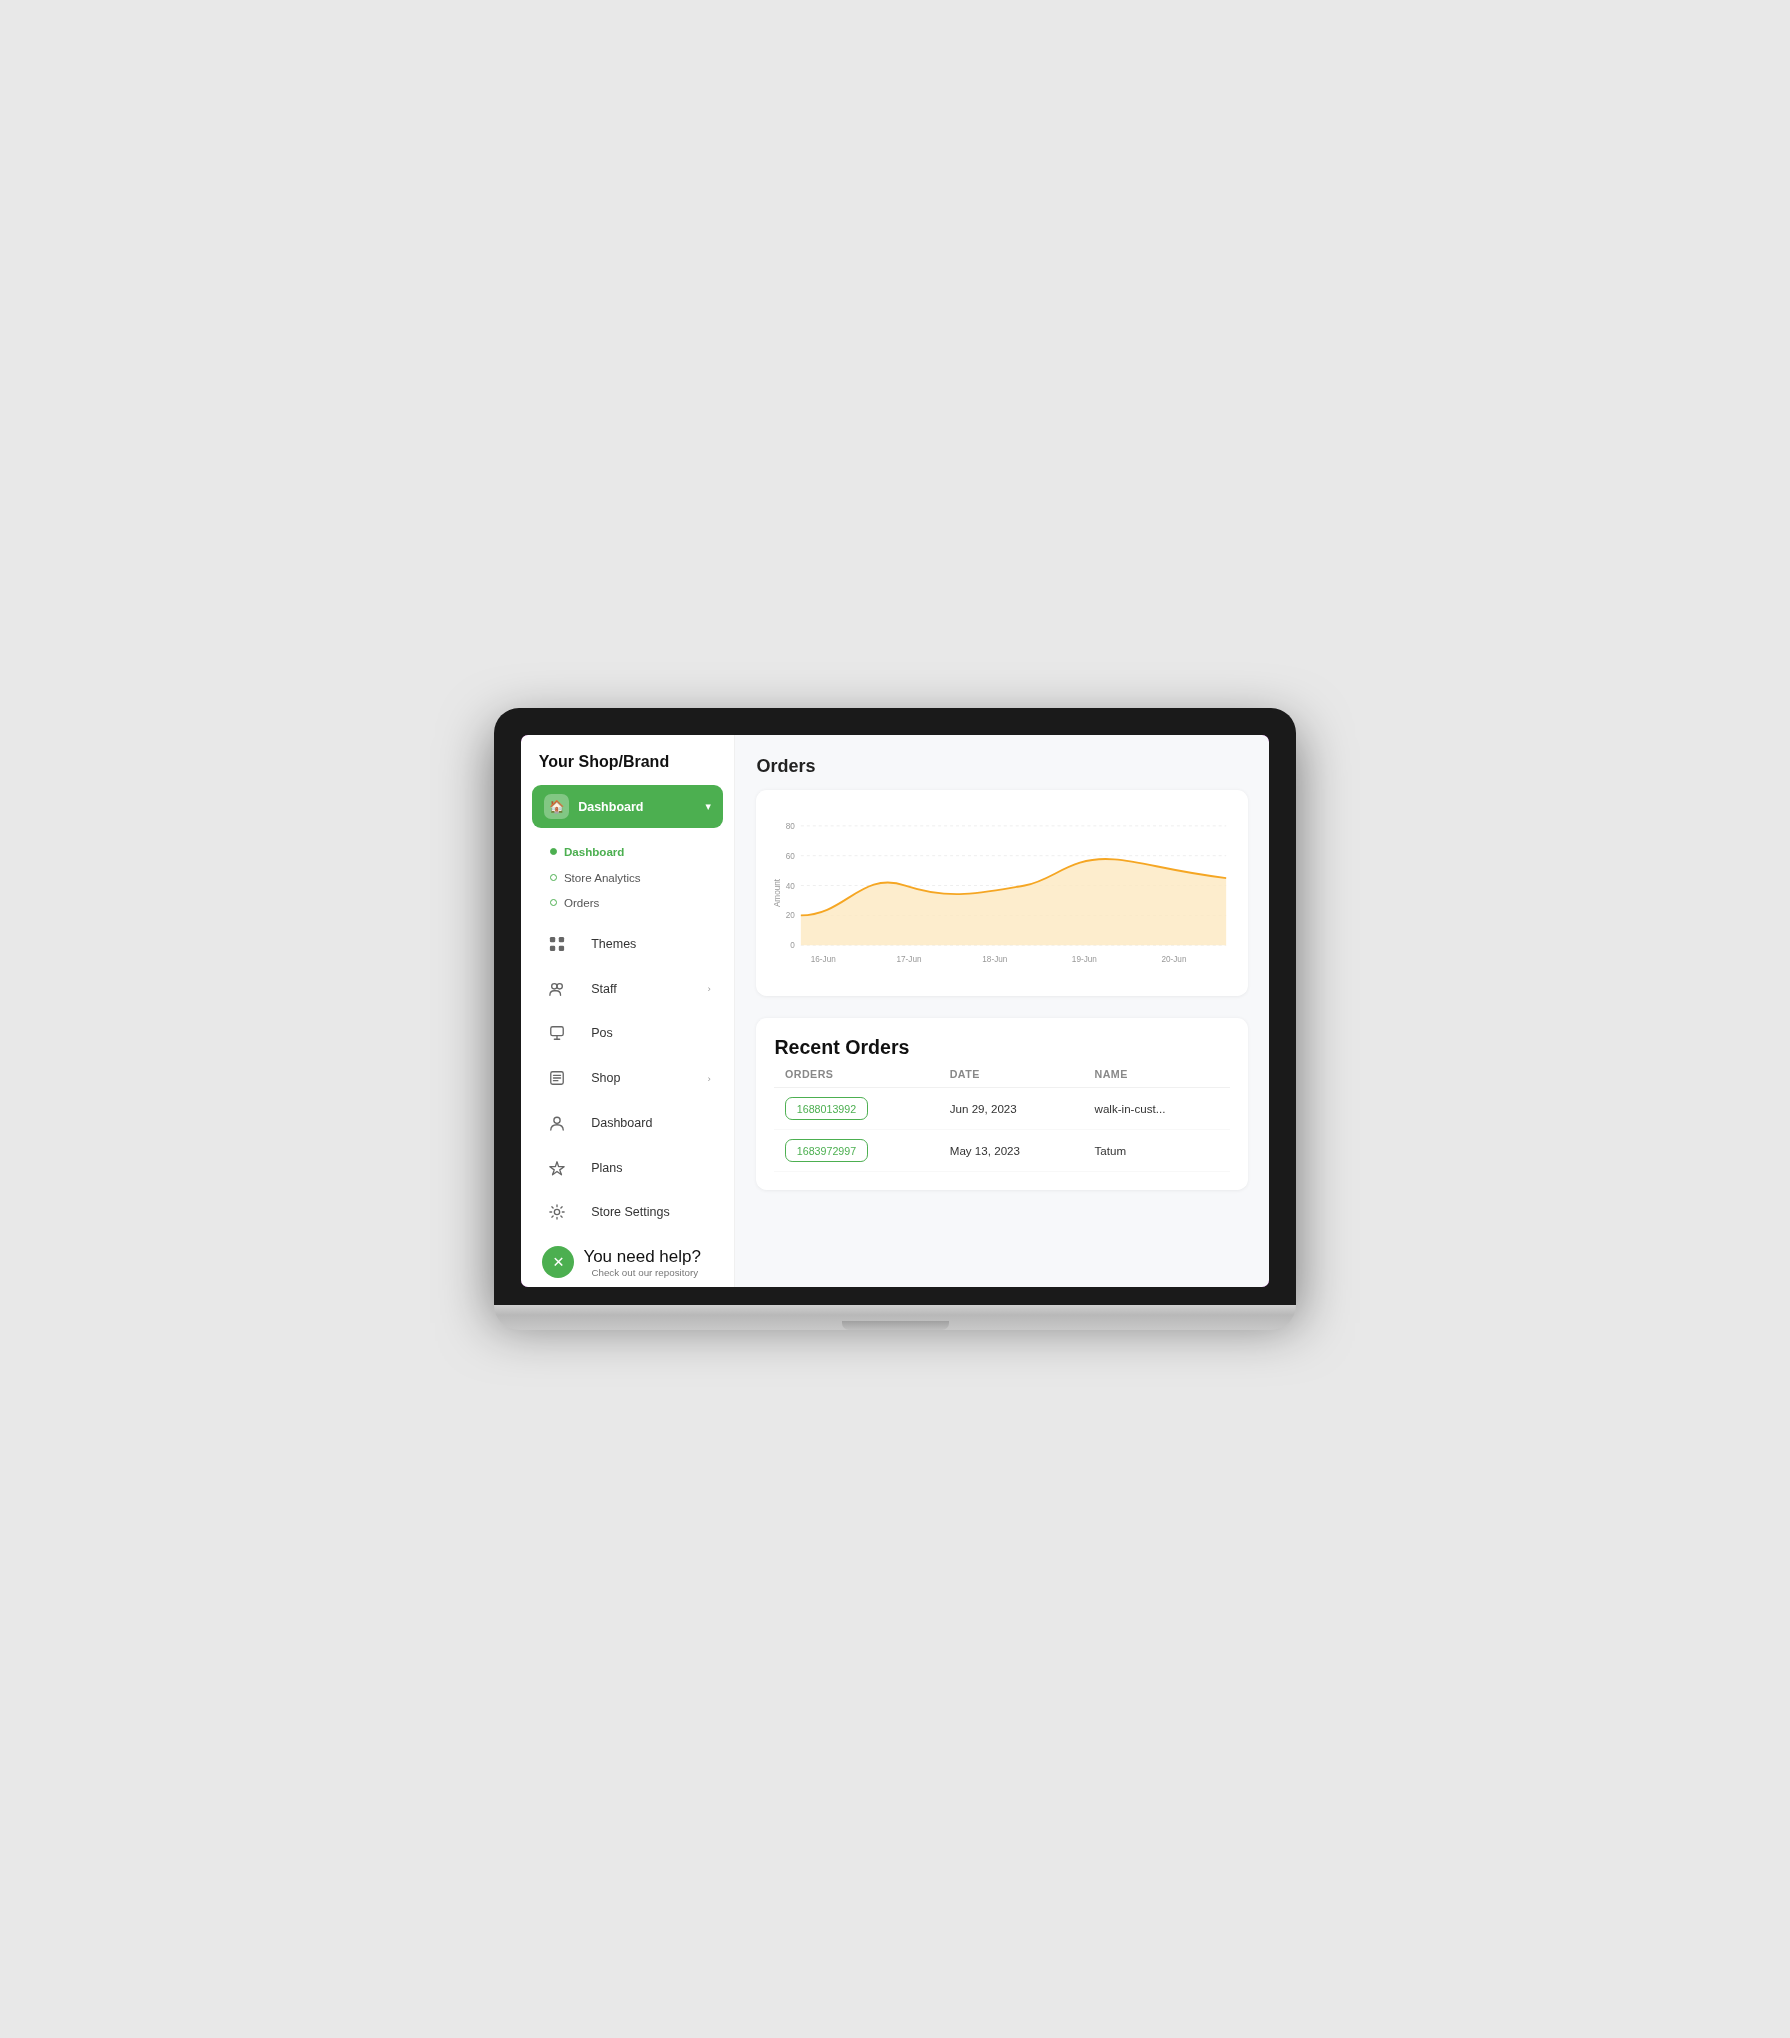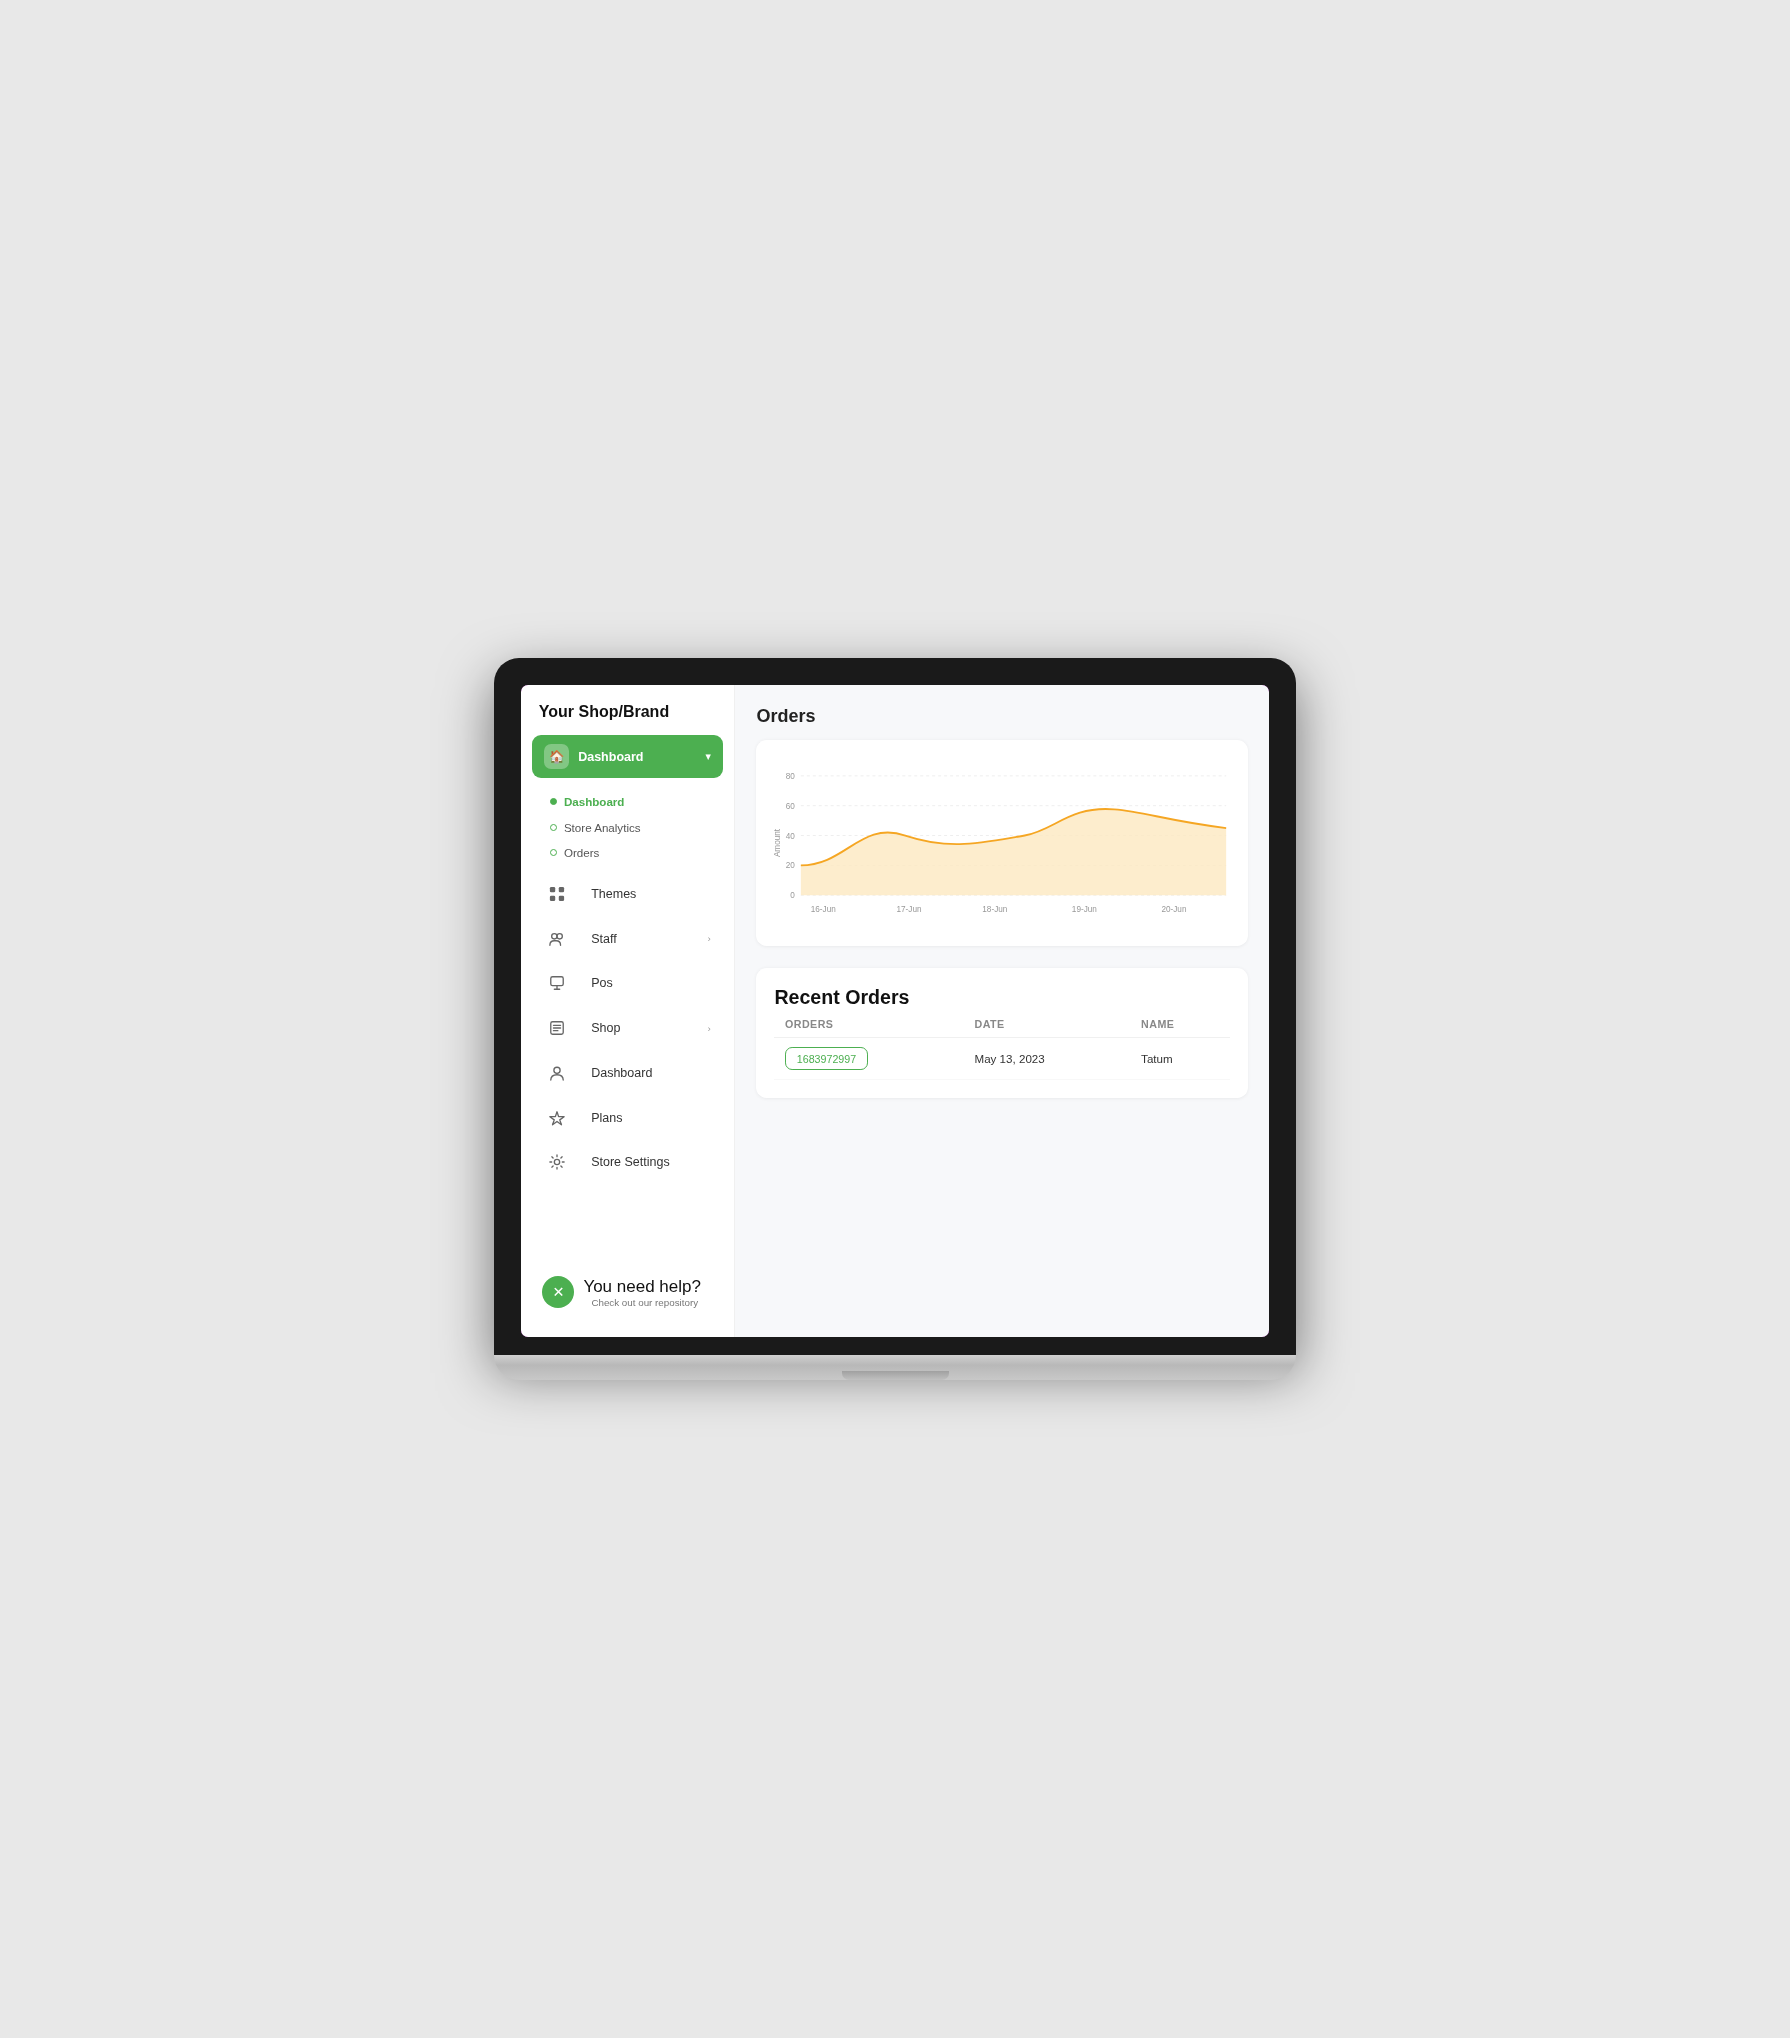--- a/index.html
+++ b/index.html
@@ -22,21 +22,21 @@
       border-radius: 25px 25px 0 0;
       padding: 27px 27px 18px 27px;
       box-shadow: 0 18px 53px rgba(0,0,0,0.5);
     }
 
     .laptop-screen {
       background: #a21caf;
       border-radius: 7.1px;
       overflow: hidden;
       display: flex;
-      height: 652px;
+      height: 552px;
       justify-content: center;
     }
 
     .laptop-base {
       background: linear-gradient(180deg, #d0d0d0 0%, #b8b8b8 40%, #c8c8c8 100%);
       height: 25px;
       border-radius: 0 0 36px 36px;
       position: relative;
       display: flex;
       justify-content: center;
@@ -466,20 +466,25 @@
           <div class="orders-title">Recent Orders</div>
           <table class="orders-table">
             <thead>
               <tr>
                 <th>ORDERS</th>
                 <th>DATE</th>
                 <th>NAME</th>
               </tr>
             </thead>
             <tbody id="orders-tbody">
+            <tr>
+                  <td><span class="order-id-btn">1688013992</span></td>
+                  <td>Jun 29, 2023</td>
+                  <td>walk-in-cust...</td>
+                </tr>
                 <tr>
                   <td><span class="order-id-btn">1683972997</span></td>
                   <td>May 13, 2023</td>
                   <td>Tatum</td>
                 </tr>
               </tbody>
           </table>
         </div>
 
       </div>

